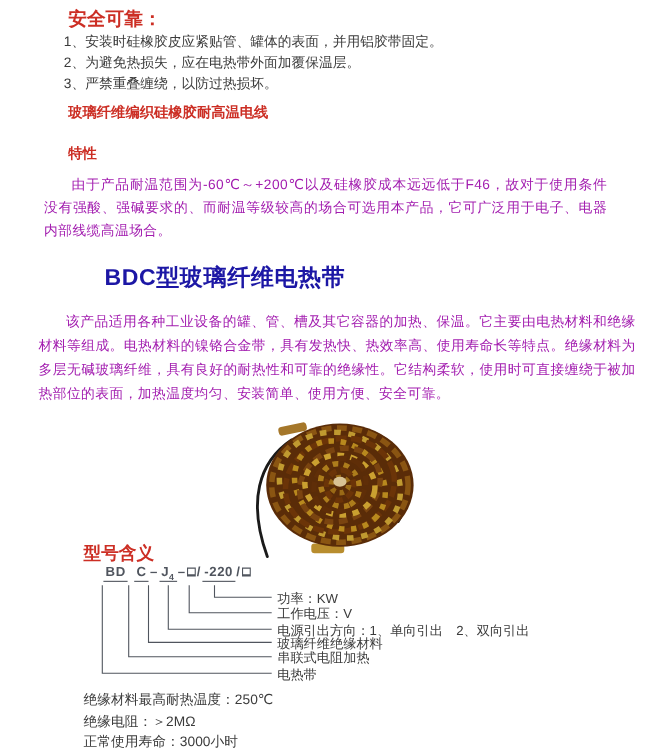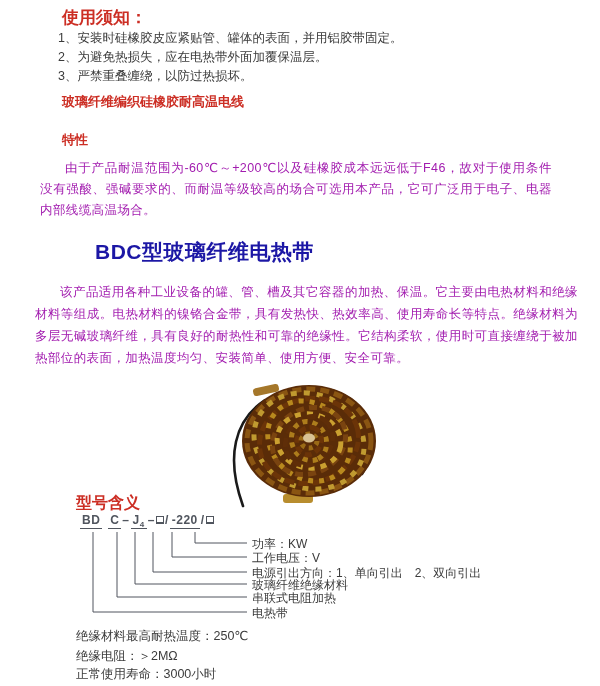--- a/index.html
+++ b/index.html
@@ -11,35 +11,35 @@
     color:#3b3b3b;
   }
   .abs { position:absolute; }
   .red-h { color:#cc2e24; font-weight:bold; }
   .body-txt { font-size:12.5px; line-height:19px; color:#3b3b3b; }
   .para { font-size:12.5px; letter-spacing:0.4px; text-align:justify; text-indent:2em; color:#a21caf; }
   .notice-title { font-size:17px; }
   .sec-title { font-size:13px;text-align:center; }
   .bdc-title { color:#1c17a5; font-weight:bold; font-size:21px; letter-spacing:0.5px; }
   .model-title { font-size:16px; }
-  .formula { font-size:12px; font-weight:bold; color:#50555e; letter-spacing:0.5px; white-space:nowrap; }
+  .formula { font-size:12px; font-weight:bold; color:#50555e; letter-spacing:0.5px; white-space:nowrap;margin-left:14px; }
   .fpart { border-bottom:1px solid #50555e; padding:0 2px 1px 2px; }
   .fsep { padding:0 1px; }
   .fbox { display:inline-block; width:8px; height:8px; border:1px solid #50555e; vertical-align:baseline; }
   .fbox.u { border-bottom-width:2px; }
   sub { font-size:8px; }
   .dia-label { position:absolute; left:252px; font-size:12px; color:#3b3b3b; white-space:nowrap; }
   .spec-line { position:absolute; left:76px; font-size:12.5px; color:#3b3b3b; white-space:nowrap; }
 </style>
 </head>
 <body>
 
 <div class="page">
 
-  <div class="abs red-h notice-title" style="left:62px; top:6px;">使用须知：</div>
+  <div class="abs red-h notice-title" style="left:62px; top:6px;">安全可靠：</div>
   <div class="abs body-txt" style="left:58px; top:29px;">
     <div>1、安装时硅橡胶皮应紧贴管、罐体的表面，并用铝胶带固定。</div>
     <div>2、为避免热损失，应在电热带外面加覆保温层。</div>
     <div>3、严禁重叠缠绕，以防过热损坏。</div>
   </div>
 
   <div class="abs red-h sec-title" style="left:62px; top:93px;">玻璃纤维编织硅橡胶耐高温电线</div>
 
   <div class="abs red-h sec-title" style="left:62px; top:131px;">特性</div>
   <div class="abs para" style="left:40px; top:158px; width:512px; line-height:21px;">由于产品耐温范围为-60℃～+200℃以及硅橡胶成本远远低于F46，故对于使用条件没有强酸、强碱要求的、而耐温等级较高的场合可选用本产品，它可广泛用于电子、电器内部线缆高温场合。</div>

